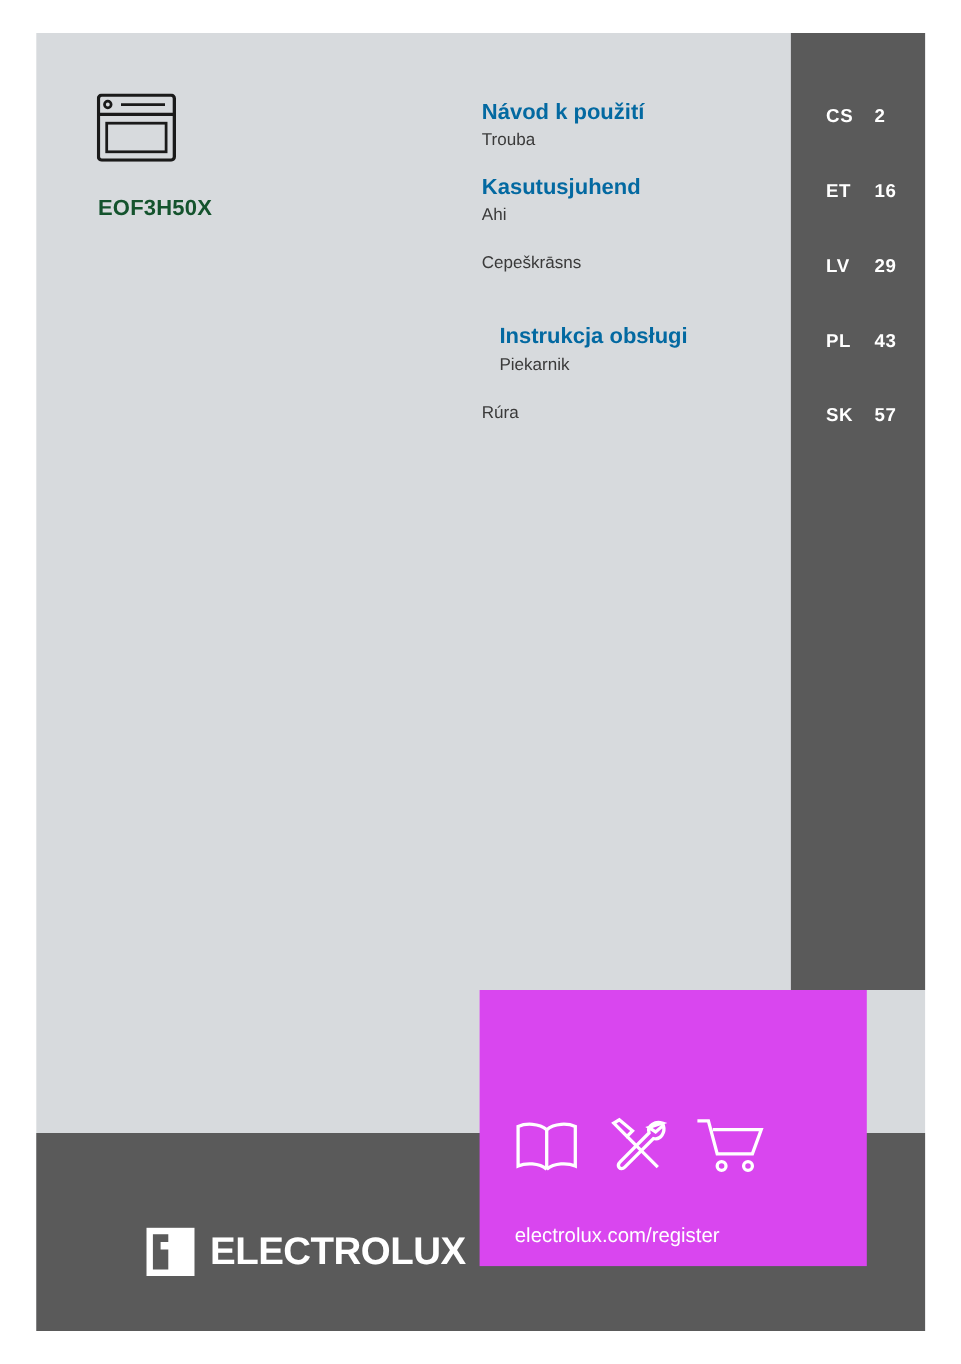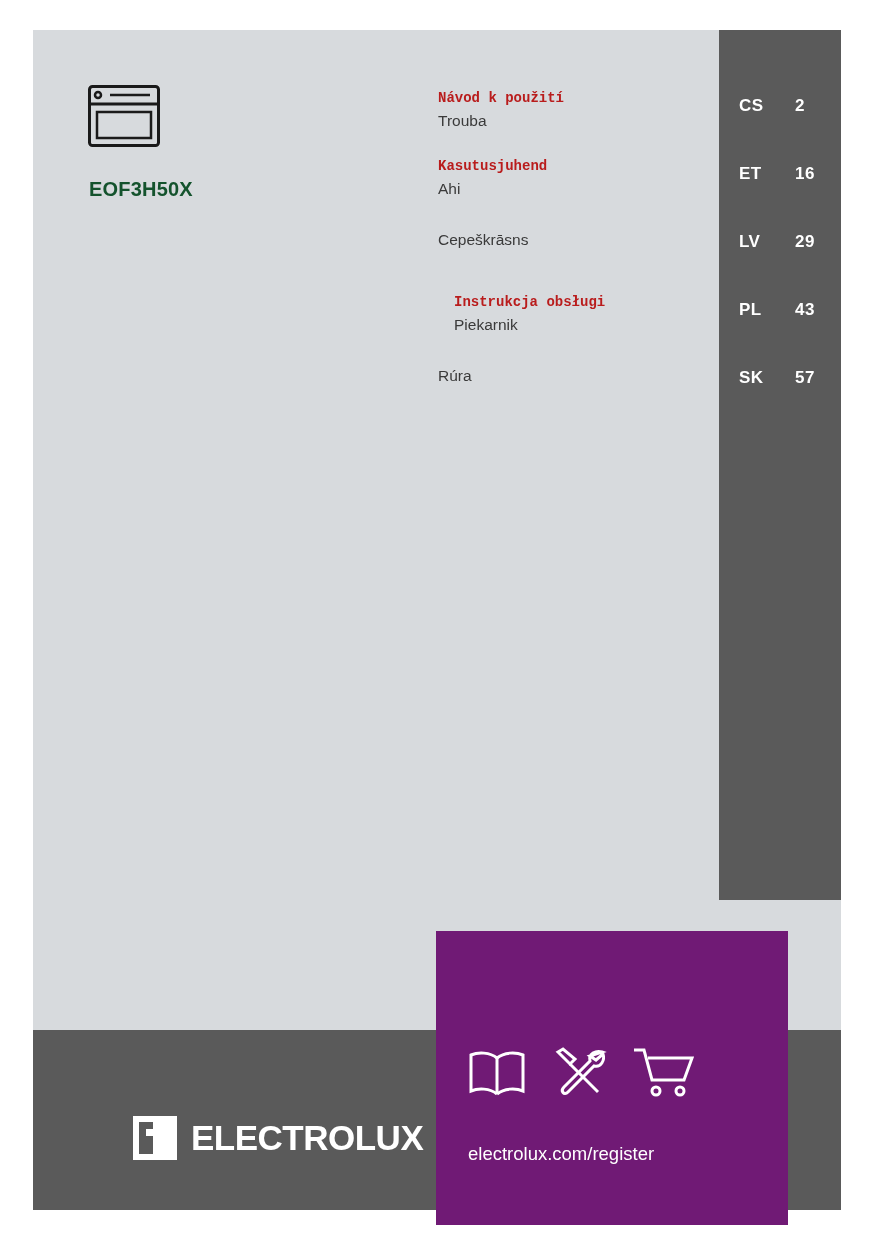--- a/index.html
+++ b/index.html
@@ -35,21 +35,21 @@
     position: absolute;
     left: 0;
     width: 122px;
     color: #ffffff;
     font-size: 17px;
     font-weight: bold;
     letter-spacing: 0.5px;
   }
   .lang-code {
     position: absolute;
-    left: 20px;
+    left: 32px;
     top: 0;
   }
   .lang-page {
     position: absolute;
     left: 76px;
     top: 0;
     width: 30px;
     text-align: left;
   }
   
@@ -58,26 +58,25 @@
     left: 405px;
     top: 60px;
     width: 290px;
   }
   .title-item {
     position: absolute;
     left: 0;
     width: 300px;
   }
   .title-main {
-    font-size: 14px;
-    font-weight: bold;
-    color: #b91c1c;
+    font-size: 20px;
+    font-weight: bold;
+    color: #0369a1;
     line-height: 1.2;
     white-space: nowrap;
-    font-family: Liberation Mono, monospace;
   }
   .title-sub {
     font-size: 15.5px;
     font-weight: normal;
     color: #3a3a3a;
     line-height: 1.2;
     margin-top: 5px;
     white-space: nowrap;
   }
   
@@ -127,23 +126,22 @@
     font-weight: bold;
     letter-spacing: -0.5px;
     font-family: "Liberation Sans", sans-serif;
   }
   
   .register-box {
     position: absolute;
     left: 403px;
     top: 870px;
     width: 352px;
-    height: 294px;
-    background: #701a75;
-    margin-top: 31px;
+    height: 251px;
+    background: #d946ef;
   }
   .register-icons {
     position: absolute;
     left: 30px;
     top: 115px;
     display: flex;
     gap: 22px;
     align-items: flex-end;
   }
   .register-url {

